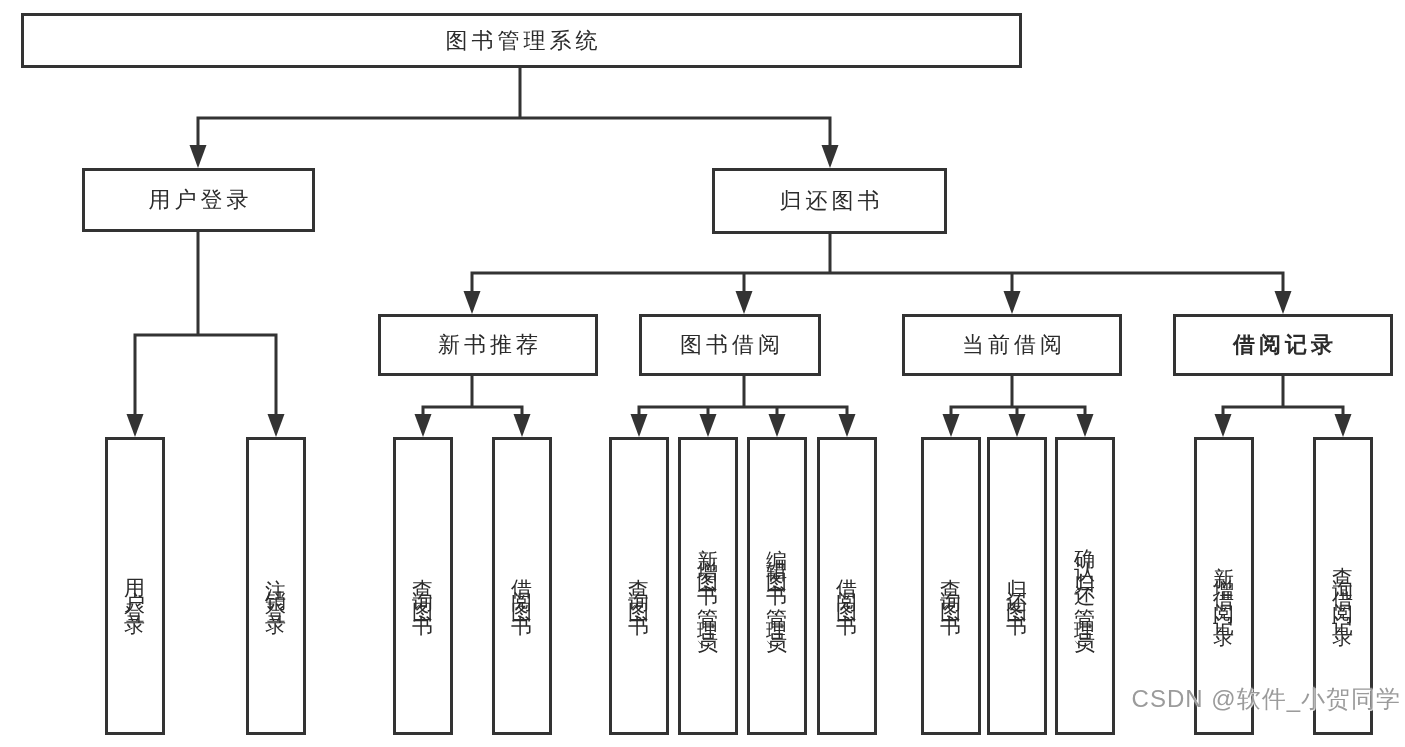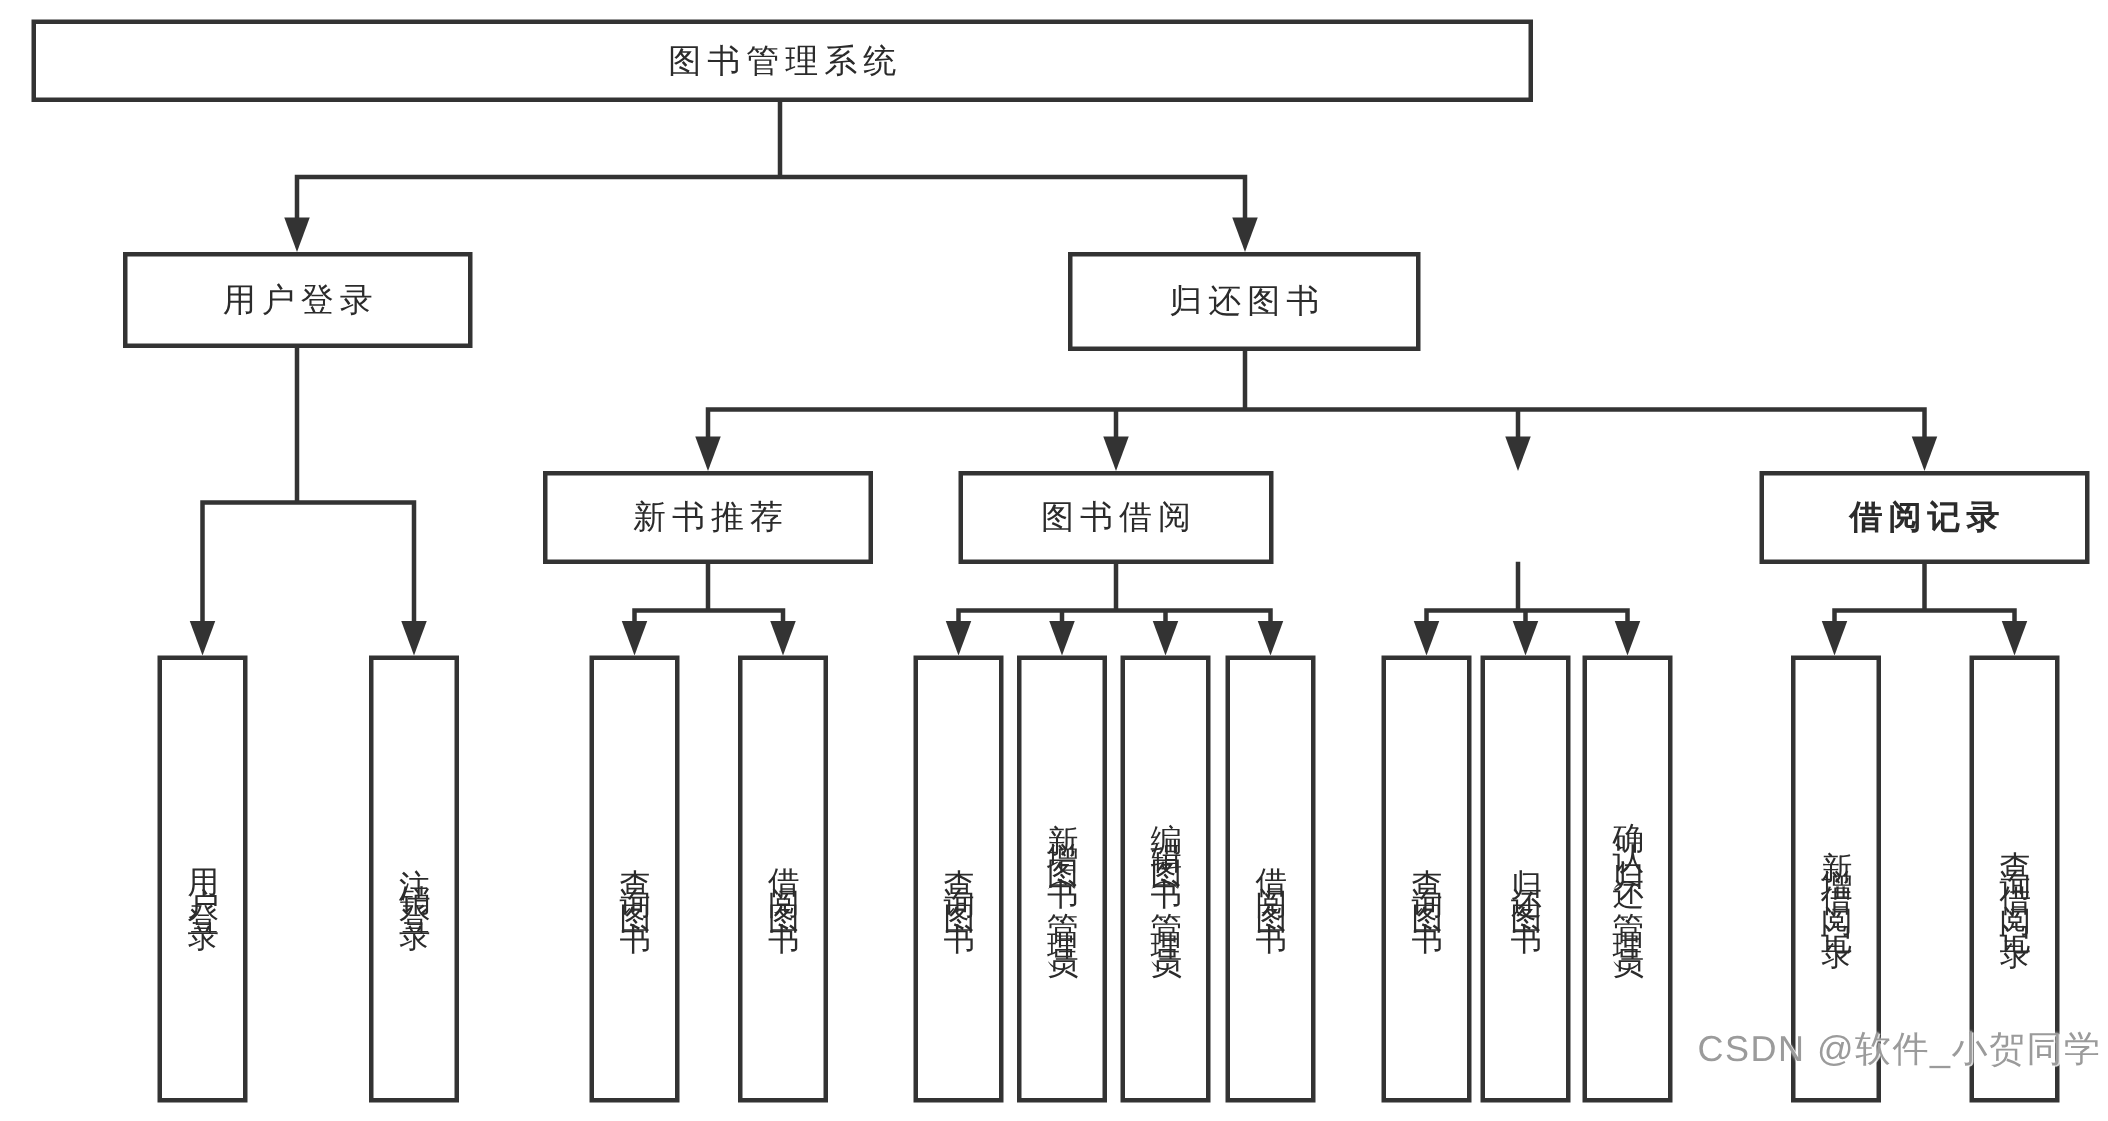--- a/index.html
+++ b/index.html
@@ -110,25 +110,28 @@
     <span class="hlabel">图书管理系统</span>
   </div>
 
   <div class="node" style="left:82px; top:168px; width:233px; height:64px;">
     <span class="hlabel">用户登录</span>
   </div>
   <div class="node" style="left:712px; top:168px; width:235px; height:66px;">
     <span class="hlabel">归还图书</span>
   </div>
 
-  <div class="node" style="left:362px; top:314px; width:220px; height:62px;">
+  <div class="node" style="left:378px; top:314px; width:220px; height:62px;">
     <span class="hlabel">新书推荐</span>
   </div>
-  <div class="node" style="left:639px; top:314px; width:210px; height:62px;">
+  <div class="node" style="left:639px; top:314px; width:182px; height:62px;">
     <span class="hlabel">图书借阅</span>
+  </div>
+  <div class="node" style="left:902px; top:314px; width:220px; height:62px;">
+    <span class="hlabel">当前借阅</span>
   </div>
   <div class="node" style="left:1173px; top:314px; width:220px; height:62px;font-weight:bold;">
     <span class="hlabel">借阅记录</span>
   </div>
 
   <div class="node leaf" style="left:105px; top:437px; width:60px; height:298px;">
     <span class="vlabel">用户登录</span>
   </div>
   <div class="node leaf" style="left:246px; top:437px; width:60px; height:298px;">
     <span class="vlabel">注销登录</span>

